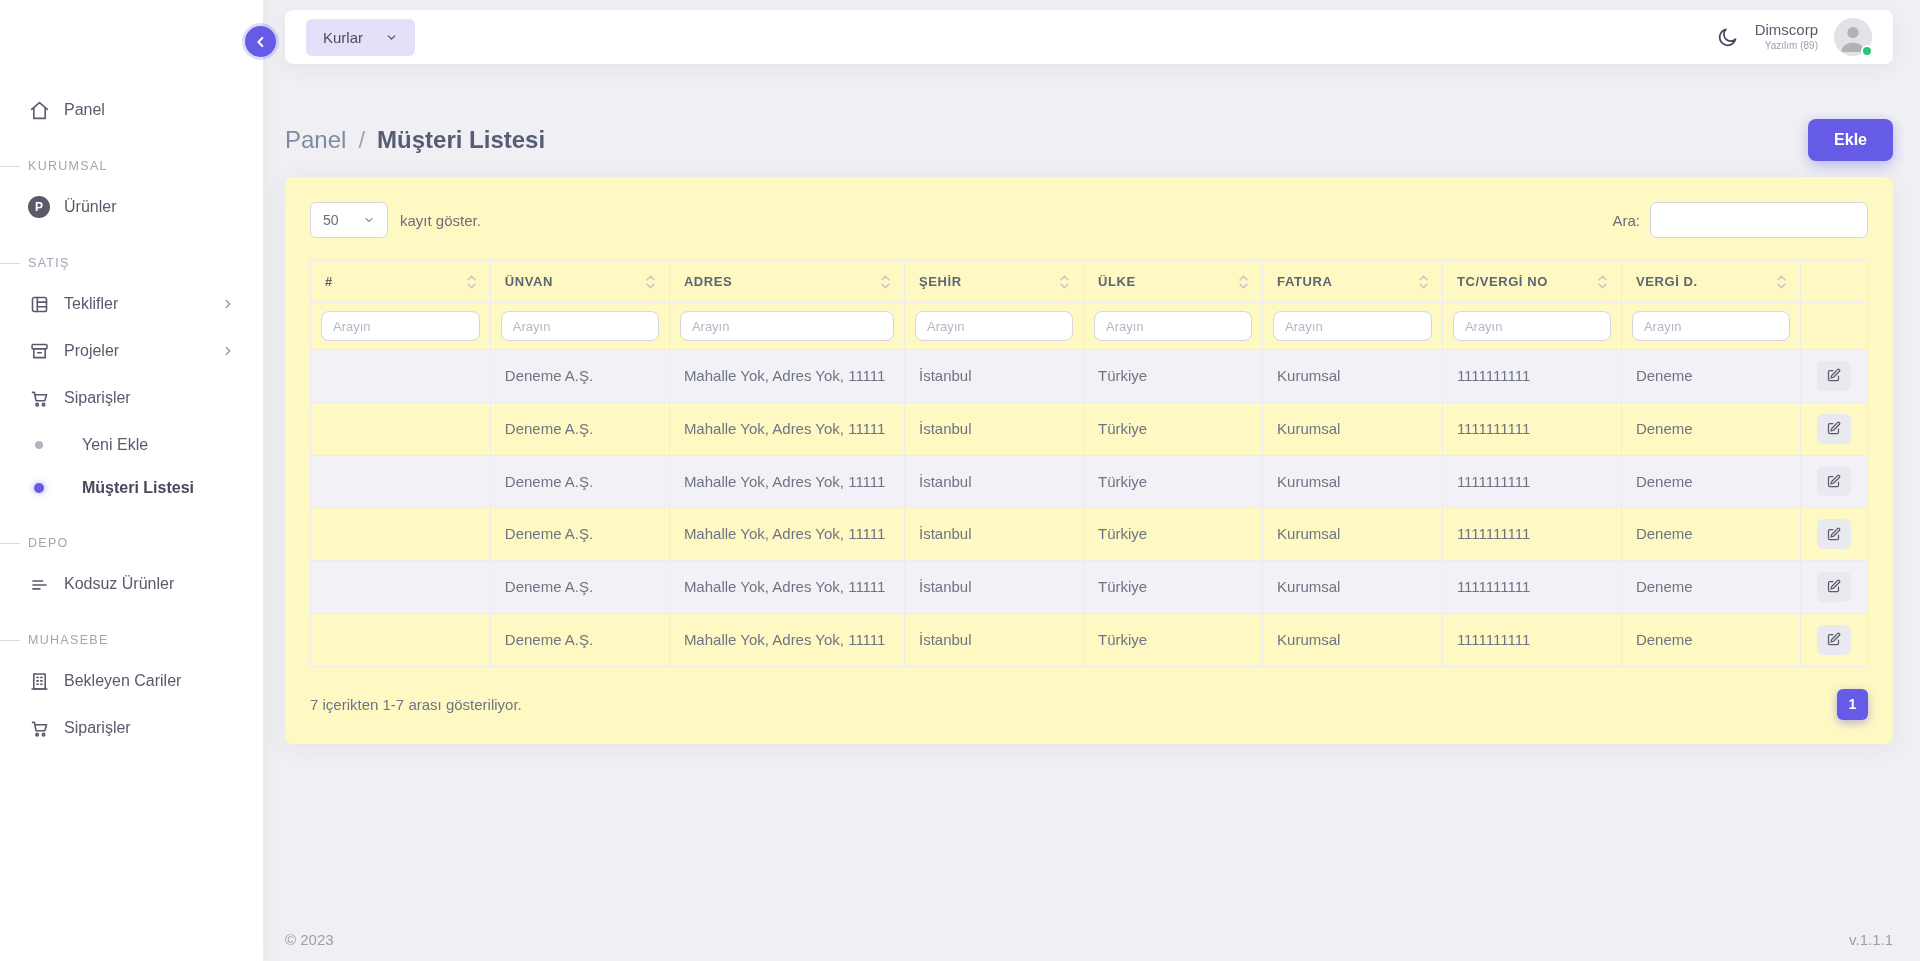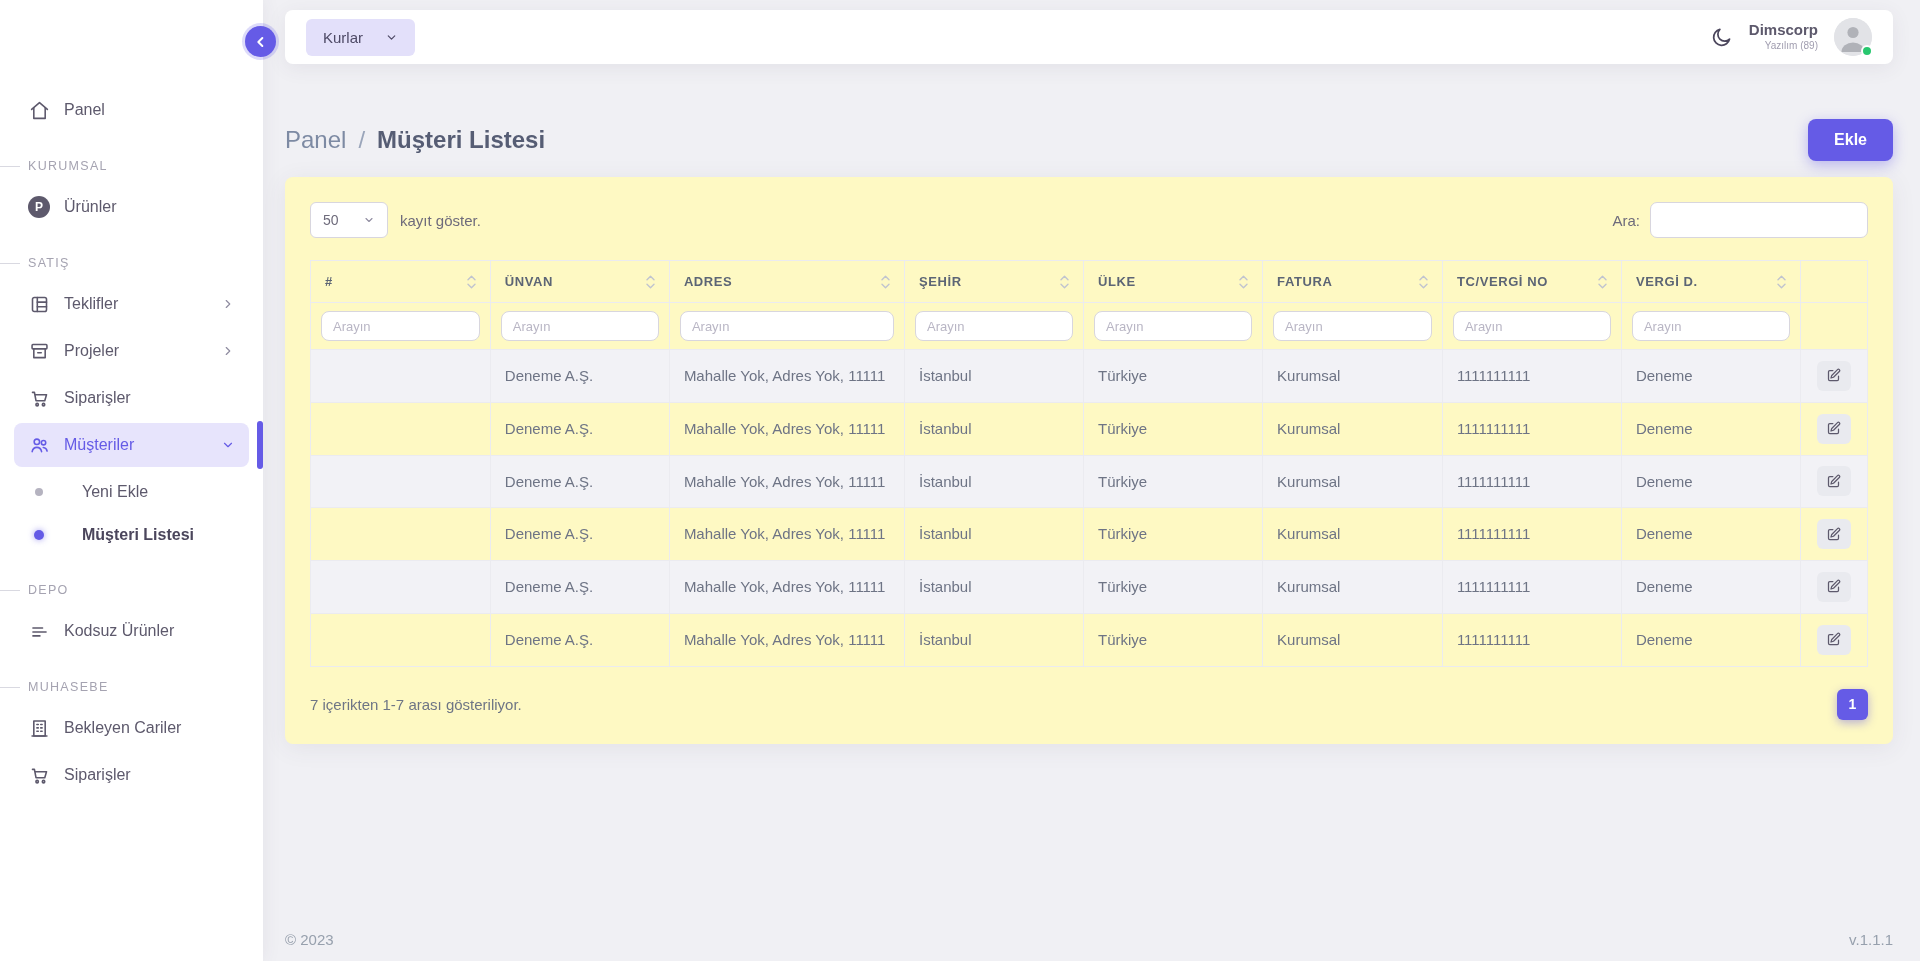--- a/index.html
+++ b/index.html
@@ -52,21 +52,21 @@
         padding:0 27px 0 22px}
 
   .navbar{margin-top:10px;height:54px;background:#fff;border-radius:8px;
           box-shadow:0 4px 20px rgba(75,70,92,.08);display:flex;align-items:center;padding:0 21px}
   .kurlar-btn{display:flex;align-items:center;gap:22px;background:#e3e0fa;color:#4e4a66;
               border:none;border-radius:6px;padding:10px 17px;font-size:15px;cursor:pointer;
               font-family:inherit}
   .navbar-right{margin-left:auto;display:flex;align-items:center;gap:16px}
   .moon-btn{background:none;border:none;cursor:pointer;color:#4b465c;display:flex}
   .user-info{text-align:right;line-height:1.25}
-  .user-name{font-weight:700;font-size:15px;color:#5d596c}
+  .user-name{font-weight:400;font-size:15px;color:#5d596c}
   .user-role{font-size:10px;color:#a09daf}
   .avatar{position:relative;width:38px;height:38px;border-radius:50%;background:#e2e3e7;cursor:pointer}
   .avatar svg{border-radius:50%}
   .status-dot{position:absolute;right:-1px;bottom:-1px;width:12px;height:12px;border-radius:50%;
               background:#28c76f;border:2px solid #fff}
 
   .page-head{display:flex;align-items:center;margin-top:55px}
   .breadcrumb{display:flex;align-items:center;gap:12px;font-size:24px}
   .crumb-root{color:#7d8aa3;cursor:pointer}
   .crumb-sep{color:#9aa5ba}
@@ -179,36 +179,20 @@
     <span class="nav-icon">
       <svg width="21" height="21" viewBox="0 0 24 24" fill="none" stroke="currentColor" stroke-width="1.8" stroke-linecap="round" stroke-linejoin="round">
           <path d="M4 5h2.2L8 14.5h10L20 7.8H6.6"></path>
           <circle cx="9.3" cy="19" r="1.4"></circle>
           <circle cx="16.6" cy="19" r="1.4"></circle>
         </svg>
     </span>
     <span class="nav-label">Siparişler</span>
   </div>
 
-  <div class="nav-item active">
-    <span class="nav-icon">
-      <svg width="21" height="21" viewBox="0 0 24 24" fill="none" stroke="currentColor" stroke-width="1.8" stroke-linecap="round" stroke-linejoin="round">
-          <circle cx="9" cy="7.8" r="3.1"></circle>
-          <path d="M3.6 19c.6-3.1 2.8-4.9 5.4-4.9s4.8 1.8 5.4 4.9"></path>
-          <circle cx="16.6" cy="8.8" r="2.5"></circle>
-          <path d="M16.3 14.3c2.2.2 3.9 1.7 4.4 4.1"></path>
-        </svg>
-    </span>
-    <span class="nav-label">Müşteriler</span>
-    <span class="nav-caret">
-      <svg width="14" height="14" viewBox="0 0 24 24" fill="none" stroke="currentColor" stroke-width="2" stroke-linecap="round" stroke-linejoin="round">
-          <path d="m6 9 6 6 6-6"></path>
-        </svg>
-    </span>
-  </div>
 
   <div class="nav-sub">
     <span class="dot-wrap">
         <span class="dot"></span>
       </span>
     <span class="sub-label">Yeni Ekle</span>
   </div>
   <div class="nav-sub active">
     <span class="dot-wrap">
         <span class="dot"></span>

